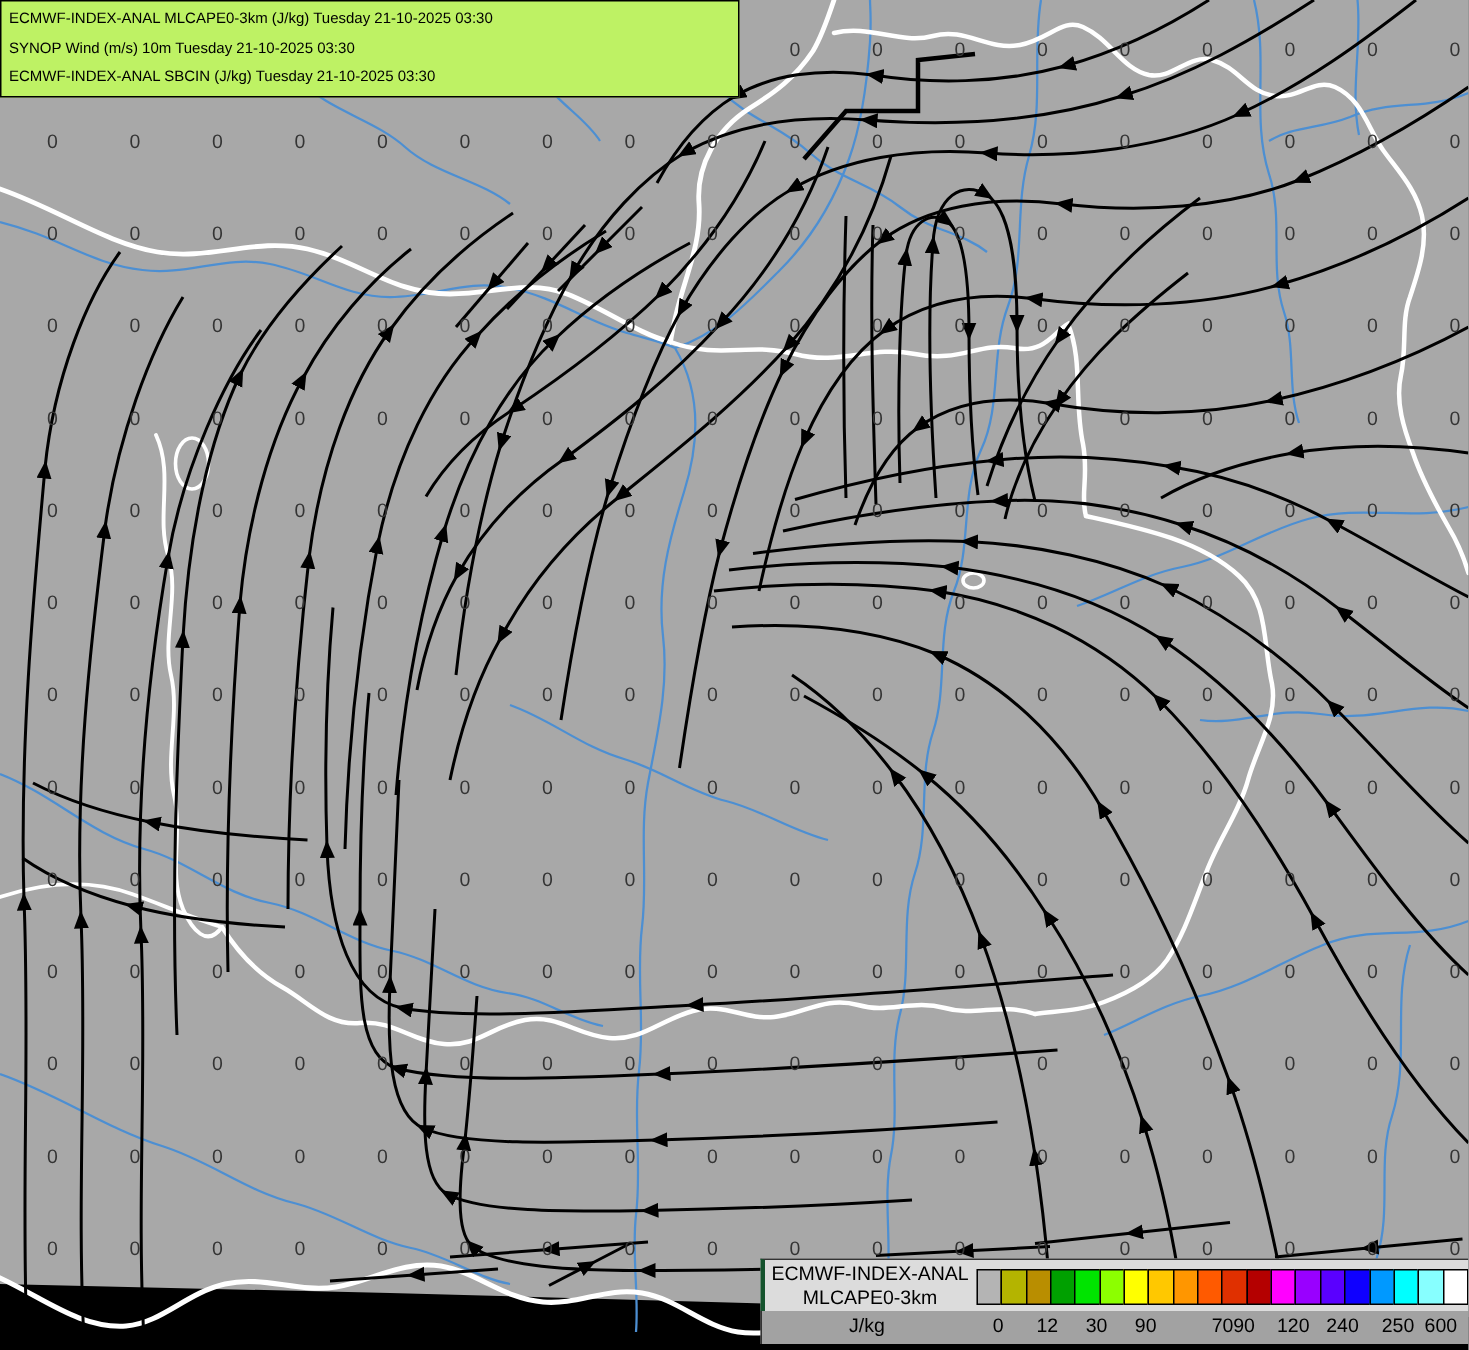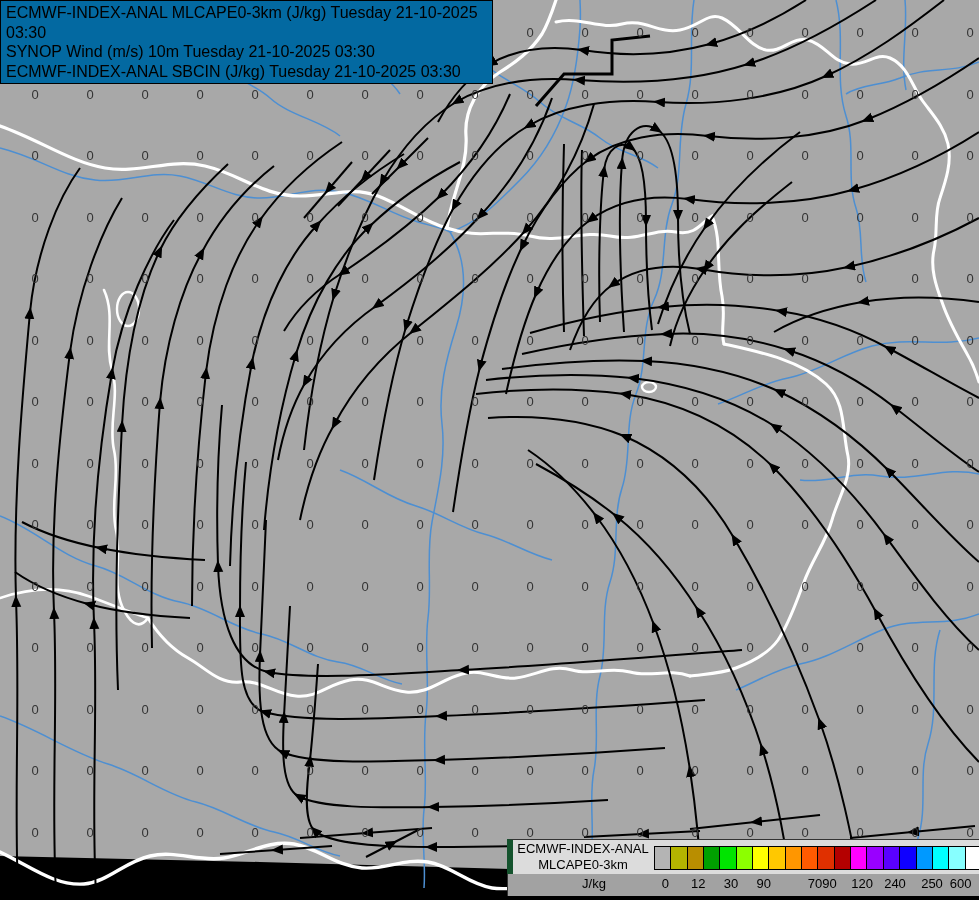--- a/index.html
+++ b/index.html
@@ -1,31 +1,31 @@
 <!DOCTYPE html>
 <html><head>
 <meta charset="utf-8">
 <style>
   html,body{margin:0;padding:0;background:#888;}
   .stage{position:relative;width:979px;height:900px;overflow:hidden;
          background:#a8a8a8;font-family:"Liberation Sans",sans-serif;}
   .stage svg{position:absolute;left:0;top:0;}
   .header-box{position:absolute;left:0;top:0;width:481px;
-      background:#0369a1;border:1px solid #000;
-      padding:2px 5px;font-size:16px;line-height:19.5px;color:#000;}
+      background:#bef264;border:1px solid #000;
+      padding:2px 5px;font-size:10px;line-height:19.5px;color:#000;}
   .legend{position:absolute;left:507px;top:839px;width:472px;height:61px;}
   .legend-top{position:absolute;left:0;top:0;width:472px;height:35px;
-      background:#dcdcdc;border-left:6px solid #14532d;border-top:1px solid #333;box-sizing:border-box;}
+      background:#dcdcdc;border-left:3px solid #14532d;border-top:1px solid #333;box-sizing:border-box;}
   .legend-bottom{position:absolute;left:0;top:35px;width:472px;height:22px;
       background:#a2a2a2;border-left:1px solid #333;box-sizing:border-box;}
   .legend-blackstrip{position:absolute;left:0;top:57px;width:472px;height:4px;background:#000;}
   .legend-titles{position:absolute;left:0;top:1px;width:140px;text-align:center;
       font-size:13px;line-height:16px;color:#000;}
   .legend-unit{position:absolute;left:0;top:2px;width:140px;text-align:center;
-      font-size:13px;color:#000;padding-left:16px;}
+      font-size:13px;color:#000;}
   .colorbar{position:absolute;left:141px;top:6px;width:328px;height:24px;display:flex;}
   .colorbar .cell{flex:1 1 0;border:1px solid #000;margin-left:-1px;}
   .colorbar .cell:first-child{margin-left:0;}
   .tickwrap{position:absolute;left:0;top:2px;width:472px;height:20px;}
   .tickwrap span{position:absolute;transform:translateX(-50%);font-size:13px;color:#000;}
 </style>
 </head>
 <body>
 
 <div class="stage">

